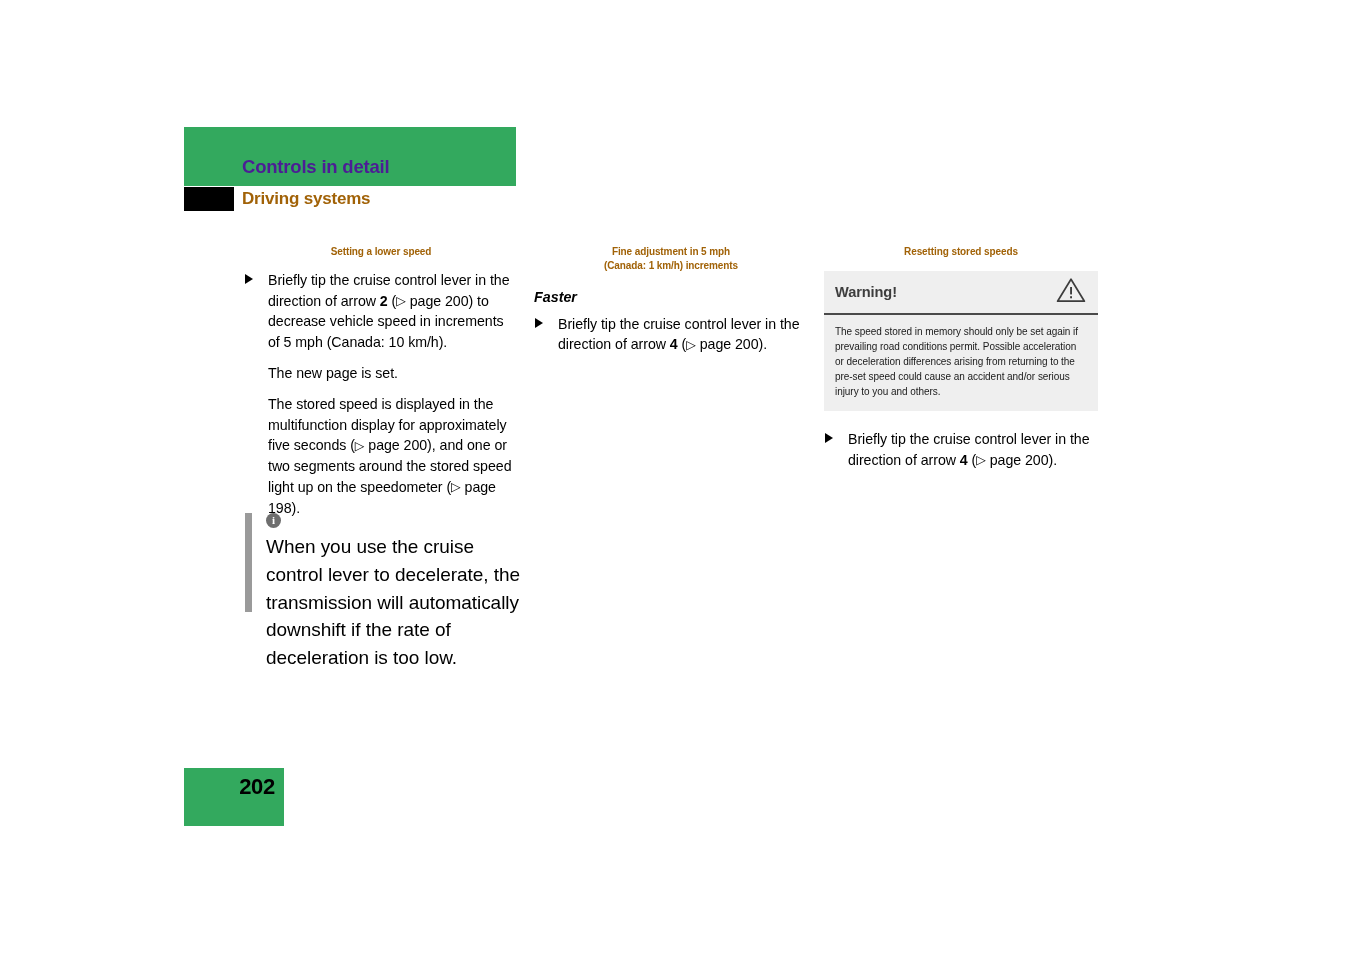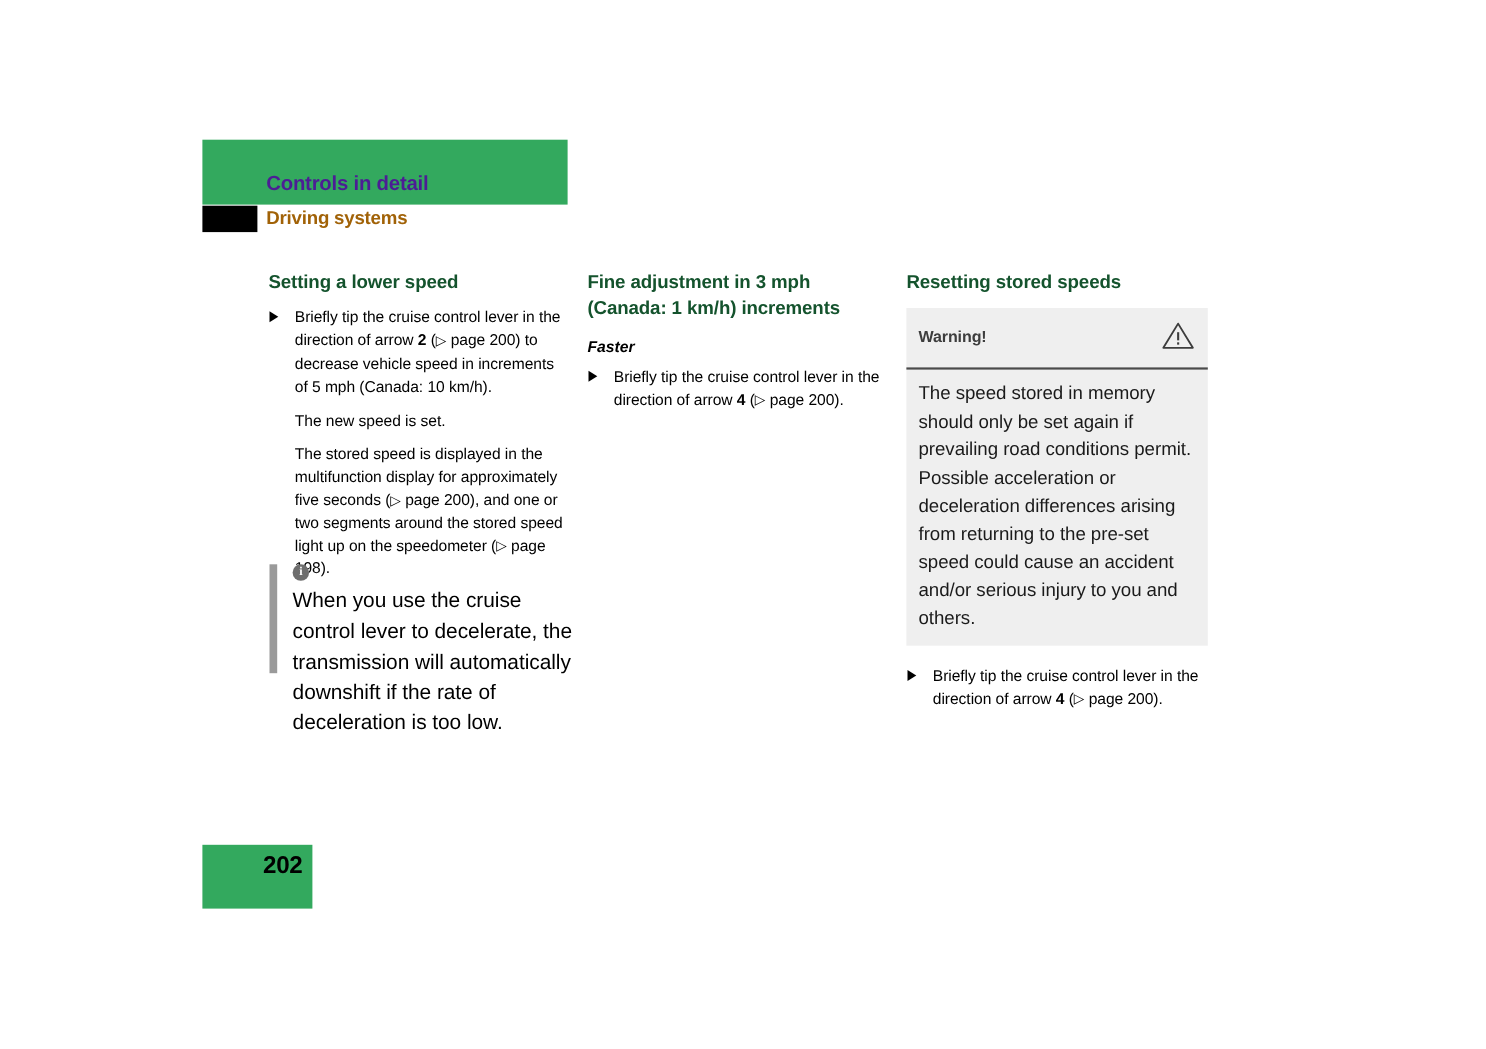--- a/index.html
+++ b/index.html
@@ -61,26 +61,27 @@
   .col {
     position: absolute;
     top: 245px;
     width: 274px;
   }
   .col-1 { left: 244px; }
   .col-2 { left: 534px; }
   .col-3 { left: 824px; }
 
   .sec-title {
-    font-size: 17px;
-    font-weight: bold;
-    color: #14532d;
+    font-size: 10px;
+    font-weight: bold;
+    color: #a16207;
     line-height: 1.38;
     letter-spacing: -0.1px;
     margin-bottom: 11px;
+    text-align: center;
   }
   .sec-subtitle-italic {
     font-size: 14.3px;
     font-weight: bold;
     font-style: italic;
     color: #000000;
     margin-top: 16px;
     margin-bottom: 9px;
   }
 
@@ -158,40 +159,40 @@
 
   
   .warn-box {
     position: relative;
     width: 274px;
     margin-top: 12px;
   }
   .warn-head {
     position: relative;
     background: #efefef;
-    height: 56px;
+    height: 44px;
     padding: 0 12px 0 11px;
     display: flex;
     align-items: center;
     justify-content: space-between;
     border-bottom: 2.5px solid #4a4a4a;
   }
   .warn-head-label {
     font-size: 14.6px;
     font-weight: bold;
     color: #3d3d3d;
     letter-spacing: -0.1px;
   }
   .warn-icon { display: block; }
   .warn-body {
     background: #efefef;
     padding: 9px 11px 12px 11px;
   }
   .warn-text {
-    font-size: 17px;
+    font-size: 10px;
     line-height: 1.5;
     color: #1a1a1a;
     letter-spacing: -0.05px;
   }
 
   .col3-steps { margin-top: 18px; }
 
   
   .page-num-box {
     position: absolute;
@@ -224,35 +225,35 @@
 
   <div class="col col-1">
 
     <div class="sec-title">Setting a lower speed</div>
 
     <div class="step">
       <span class="step-marker"></span>
       <span class="body-text"><span>Briefly tip the cruise control lever in the direction of arrow </span><b class="num">2</b><span> (</span><span class="ref-arrow">▷</span><span> page 200</span><span>) to decrease vehicle speed in increments of 5 mph (Canada: 10 km/h).</span></span>
     </div>
 
-    <div class="para body-text">The new speed is set.</div>
+    <div class="para body-text">The new page is set.</div>
 
     <div class="para body-text"><span>The stored speed is displayed in the multifunction display for approximately five seconds (</span><span class="ref-arrow">▷</span><span> page 200</span><span>), and one or two segments around the stored speed light up on the speedometer (</span><span class="ref-arrow">▷</span><span> page 198</span><span>).</span></div>
 
   </div>
 
   <div class="note-box">
     <div class="note-bar"></div>
     <span class="note-icon">i</span>
     <div class="note-text">When you use the cruise control lever to decelerate, the transmission will automatically downshift if the rate of deceleration is too low.</div>
   </div>
 
   <div class="col col-2">
 
-    <div class="sec-title"><span>Fine adjustment in 3 mph</span><br><span>(Canada: 1 km/h) increments</span></div>
+    <div class="sec-title"><span>Fine adjustment in 5 mph</span><br><span>(Canada: 1 km/h) increments</span></div>
 
     <div class="sec-subtitle-italic">Faster</div>
 
     <div class="step">
       <span class="step-marker"></span>
       <span class="body-text"><span>Briefly tip the cruise control lever in the direction of arrow </span><b class="num">4</b><span> (</span><span class="ref-arrow">▷</span><span> page 200</span><span>).</span></span>
     </div>
 
   </div>
 

